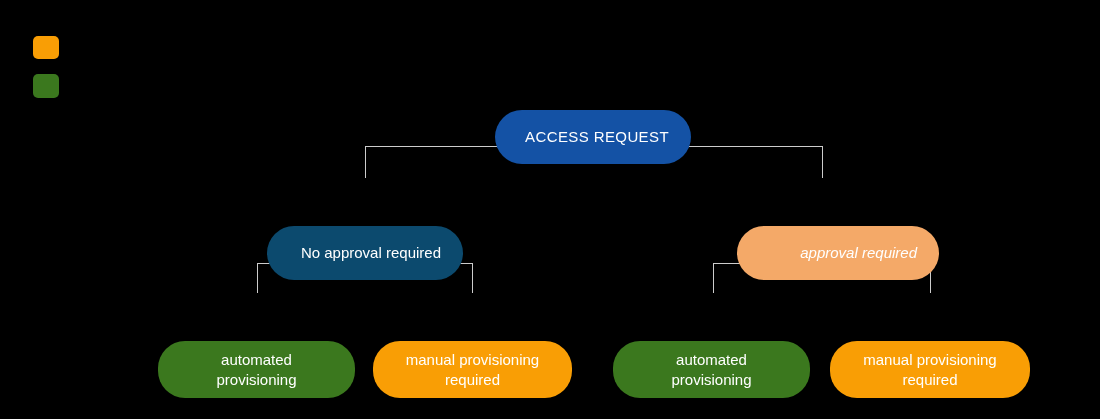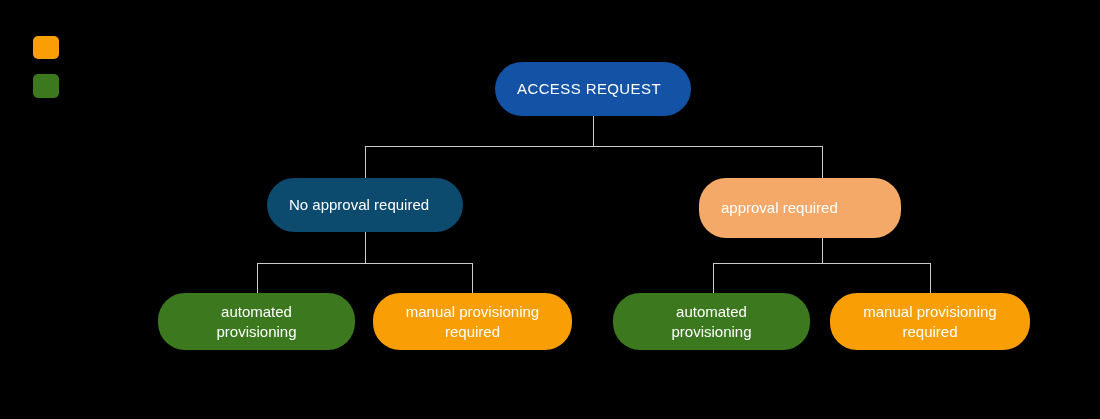--- a/index.html
+++ b/index.html
@@ -19,27 +19,28 @@
     position: absolute;
     width: 26px;
     height: 24px;
     border-radius: 5px;
   }
   .node {
     position: absolute;
     border-radius: 27px;
     display: flex;
     align-items: center;
-    justify-content: flex-start;
+    justify-content: flex-end;
     text-align: center;
     color: #ffffff;
     font-size: 15px;
     line-height: 20px;
     box-sizing: border-box;
     padding: 0 22px;
+    margin-top: 48px;
   }
   .node.root-node {
     font-weight: 500;
     letter-spacing: 0.4px;
     font-size: 15px;
   }
   .connector {
     position: absolute;
     background: #cccccc;
   }
@@ -70,21 +71,21 @@
   <div class="connector v" style="left:930px; top:263px; height:30px;"></div>
 
   <div class="node root-node" style="left: 495px; top: 62px; width: 196px; height: 54px; background-color: rgb(20, 82, 165);">
     <span>ACCESS REQUEST</span>
   </div>
 
   <div class="node" style="left: 267px; top: 178px; width: 196px; height: 54px; background-color: #0c4a6e;">
     <span>No approval required</span>
   </div>
 
-  <div class="node" style="left: 699px; top: 178px; width: 202px; height: 60px; background-color: rgb(244, 169, 104);">
+  <div class="node" style="left: 737px; top: 178px; width: 202px; height: 54px; background-color: rgb(244, 169, 104); font-style: italic;">
     <span>approval required</span>
   </div>
 
   <div class="node" style="left: 158px; top: 293px; width: 197px; height: 57px; background-color: rgb(59, 120, 30);">
     <span>automated provisioning</span>
   </div>
 
   <div class="node" style="left: 373px; top: 293px; width: 199px; height: 57px; background-color: rgb(249, 158, 5);">
     <span>manual provisioning required</span>
   </div>

